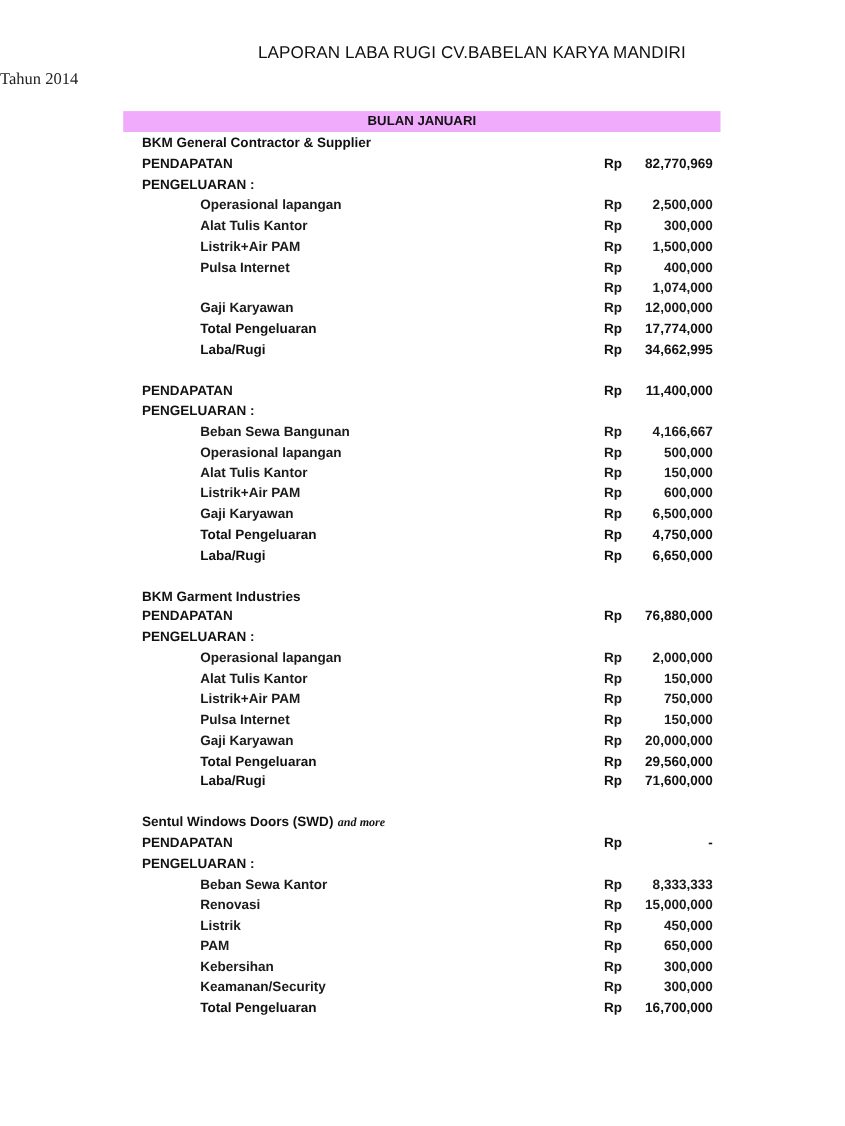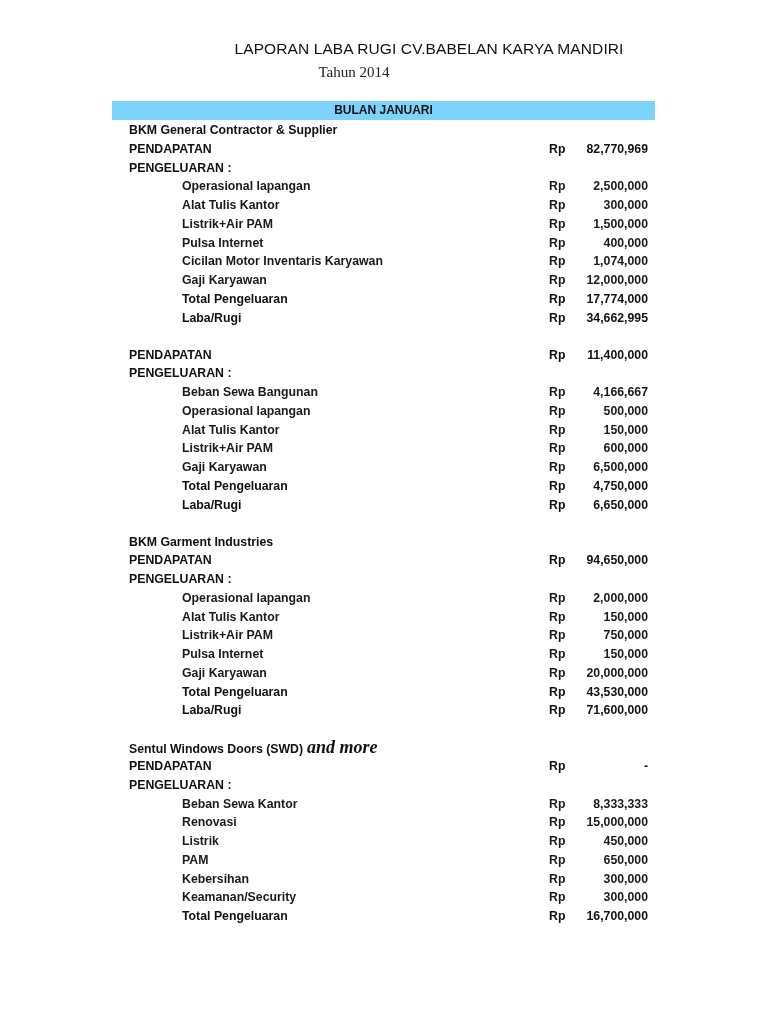--- a/index.html
+++ b/index.html
@@ -25,32 +25,31 @@
       font-weight: normal;
       font-size: 15.5px;
       letter-spacing: 0.1px;
       padding-left: 45px;
     }
     .doc-subtitle {
       position: absolute;
       top: 64px;
       left: 0;
       width: 708px;
-      text-align: center;
       font-family: "Liberation Serif", serif;
       font-size: 15px;
       color: #222;
     }
     .month-bar {
       position: absolute;
       top: 101px;
       left: 112px;
       width: 543px;
       height: 19px;
-      background: #7dd3fc;
+      background: #f0abfc;
       text-align: center;
       font-weight: bold;
       font-size: 12px;
       line-height: 19px;
     }
     .report {
       position: absolute;
       top: 121px;
       left: 0;
       width: 768px;
@@ -90,21 +89,21 @@
       font-weight: bold !important;
       color: #111 !important;
     }
     .gap {
       height: 18.25px;
     }
     .tagline {
       font-family: "Liberation Serif", serif;
       font-style: italic;
       font-weight: bold;
-      font-size: 18px;
+      font-size: 11px;
       margin-left: 4px;
     }
   </style>
 </head>
 <body>
 
 <div class="doc-title">LAPORAN LABA RUGI CV.BABELAN KARYA MANDIRI</div>
 <div class="doc-subtitle">Tahun 2014</div>
 <div class="month-bar">BULAN JANUARI</div>
 
@@ -136,21 +135,20 @@
       <span class="label">Listrik+Air PAM</span>
       <span class="cur">Rp</span>
       <span class="amt">1,500,000</span>
     </div>
     <div class="row item">
       <span class="label">Pulsa Internet</span>
       <span class="cur">Rp</span>
       <span class="amt">400,000</span>
     </div>
     <div class="row item">
-      <span class="label">Cicilan Motor Inventaris Karyawan</span>
       <span class="cur">Rp</span>
       <span class="amt">1,074,000</span>
     </div>
     <div class="row item">
       <span class="label">Gaji Karyawan</span>
       <span class="cur">Rp</span>
       <span class="amt">12,000,000</span>
     </div>
     <div class="row item bold">
       <span class="label">Total Pengeluaran</span>
@@ -214,21 +212,21 @@
 
   <div class="gap"></div>
 
   <div>
     <div class="row bold">
       <span class="label">BKM Garment Industries</span>
     </div>
     <div class="row">
       <span class="label" style="font-weight:600">PENDAPATAN</span>
       <span class="cur" style="font-weight:bold">Rp</span>
-      <span class="amt" style="font-weight:bold">94,650,000</span>
+      <span class="amt" style="font-weight:bold">76,880,000</span>
     </div>
     <div class="row">
       <span class="label" style="font-weight:600">PENGELUARAN :</span>
     </div>
     <div class="row item">
       <span class="label">Operasional lapangan</span>
       <span class="cur">Rp</span>
       <span class="amt">2,000,000</span>
     </div>
     <div class="row item">
@@ -247,21 +245,21 @@
       <span class="amt">150,000</span>
     </div>
     <div class="row item">
       <span class="label">Gaji Karyawan</span>
       <span class="cur">Rp</span>
       <span class="amt">20,000,000</span>
     </div>
     <div class="row item bold">
       <span class="label">Total Pengeluaran</span>
       <span class="cur">Rp</span>
-      <span class="amt">43,530,000</span>
+      <span class="amt">29,560,000</span>
     </div>
     <div class="row item bold">
       <span class="label">Laba/Rugi</span>
       <span class="cur">Rp</span>
       <span class="amt">71,600,000</span>
     </div>
   </div>
 
   <div class="gap"></div>
 

